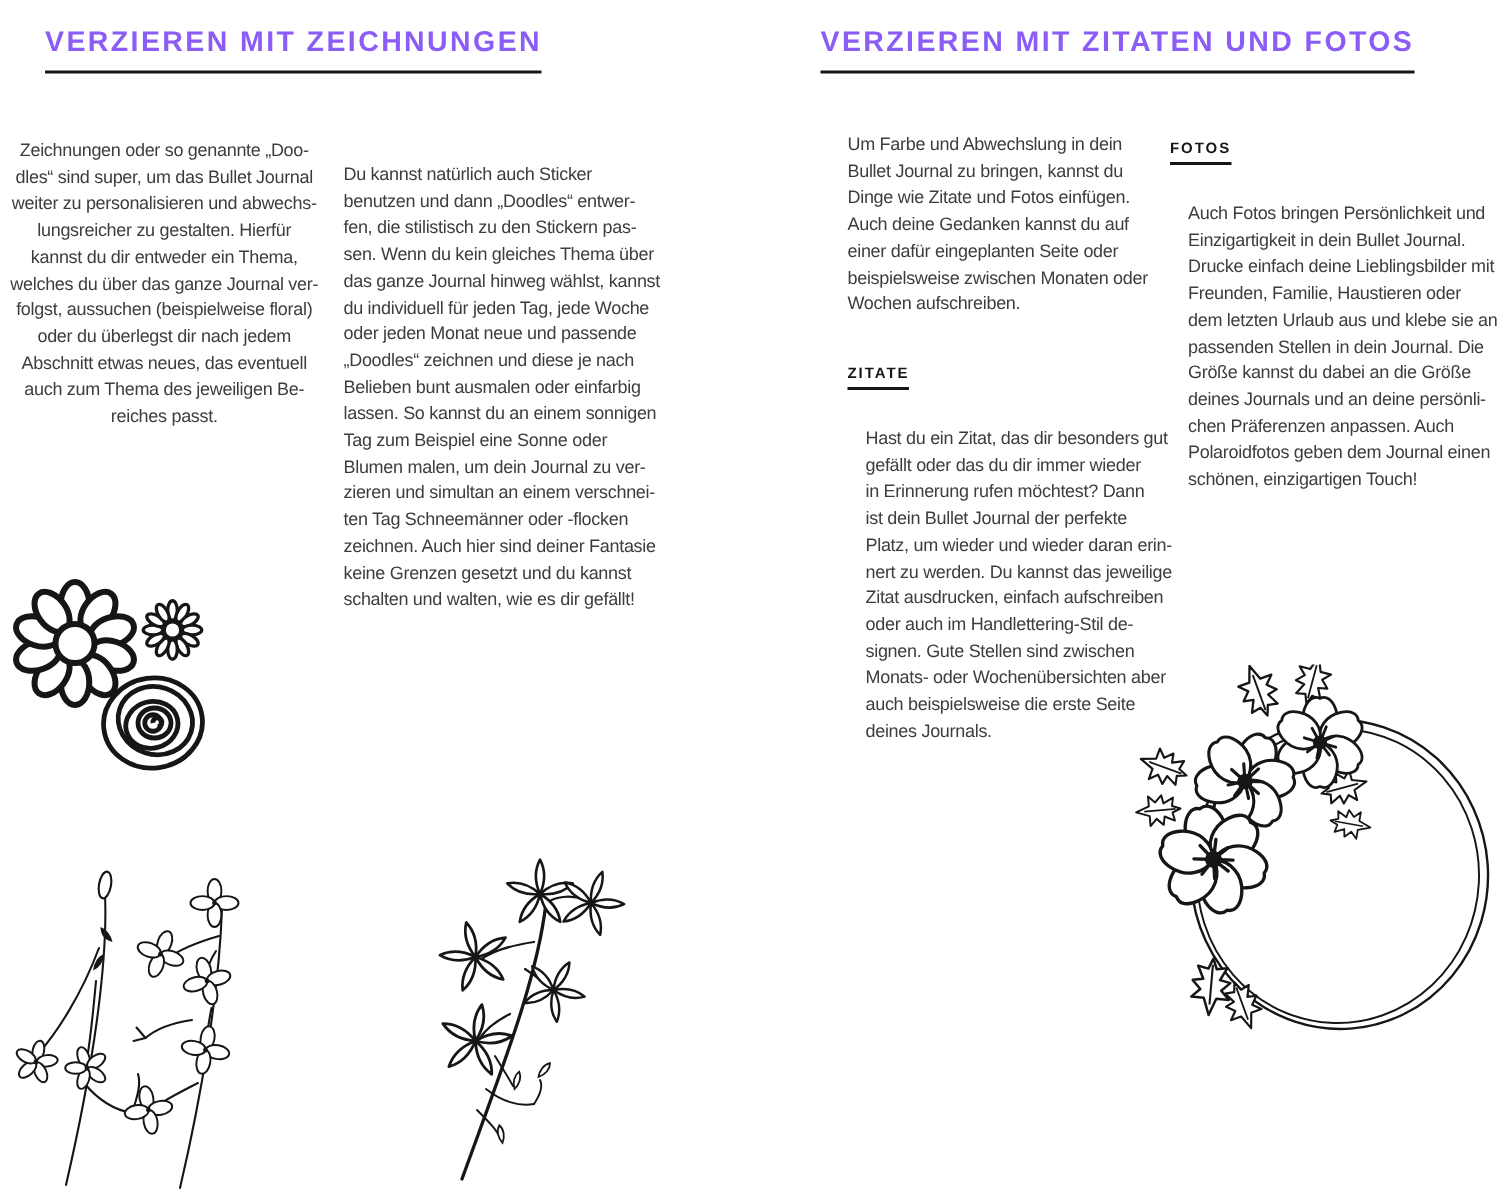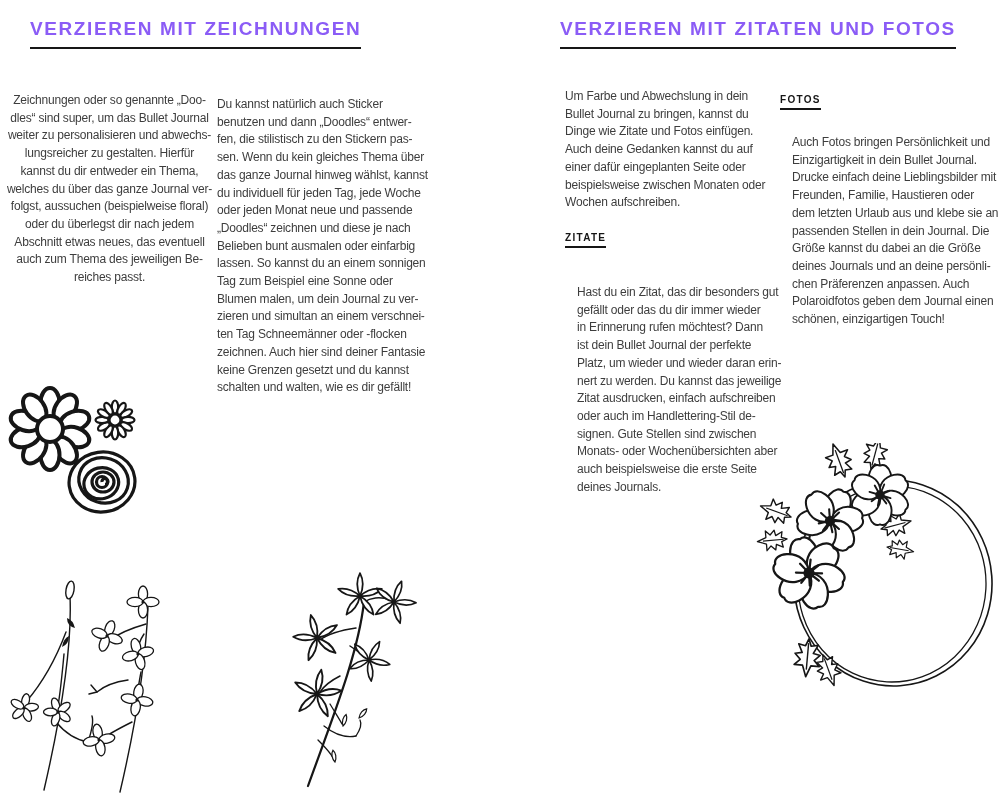--- a/index.html
+++ b/index.html
@@ -20,23 +20,23 @@
   }
   .subhead{
     font-size:10px;font-weight:700;letter-spacing:1.3px;color:#161616;
     border-bottom:2px solid #161616;padding-bottom:3px;white-space:nowrap;
     display:inline-block;
   }
   
   #left-title{left:30px;top:18px;}
   #left-col1{left:2px;top:92px;width:215px;}
   #left-col2{left:213px;top:92px;width:215px;}
-  #right-title{left:560px;top:18px;text-align:center;}
+  #right-title{left:547px;top:18px;text-align:center;}
   #right-intro{left:565px;top:88px;width:220px;}
-  #zitate-head{left:565px;top:232px;}
+  #zitate-head{left:565px;top:244px;}
   #zitate-body{left:565px;top:272px;width:220px;}
   #fotos-head{left:780px;top:94px;}
   #fotos-body{left:780px;top:122px;width:220px;}
   
   #daisies{left:2px;top:383px;width:148px;height:140px;}
   #wildflowers{left:0px;top:572px;width:175px;height:224px;}
   #branch{left:272px;top:568px;width:155px;height:228px;}
   #wreath{left:753px;top:443px;width:244px;height:252px;}
   svg{display:block;}
 </style>
@@ -48,21 +48,21 @@
 dles“ sind super, um das Bullet Journal
 weiter zu personalisieren und abwechs-
 lungsreicher zu gestalten. Hierfür
 kannst du dir entweder ein Thema,
 welches du über das ganze Journal ver-
 folgst, aussuchen (beispielweise floral)
 oder du überlegst dir nach jedem
 Abschnitt etwas neues, das eventuell
 auch zum Thema des jeweiligen Be-
 reiches passt.</p>
-<p class="abs body-text" id="left-col2" style="margin:4px;">Du kannst natürlich auch Sticker
+<p class="abs body-text" id="left-col2" style="margin:16px;">Du kannst natürlich auch Sticker
 benutzen und dann „Doodles“ entwer-
 fen, die stilistisch zu den Stickern pas-
 sen. Wenn du kein gleiches Thema über
 das ganze Journal hinweg wählst, kannst
 du individuell für jeden Tag, jede Woche
 oder jeden Monat neue und passende
 „Doodles“ zeichnen und diese je nach
 Belieben bunt ausmalen oder einfarbig
 lassen. So kannst du an einem sonnigen
 Tag zum Beispiel eine Sonne oder

